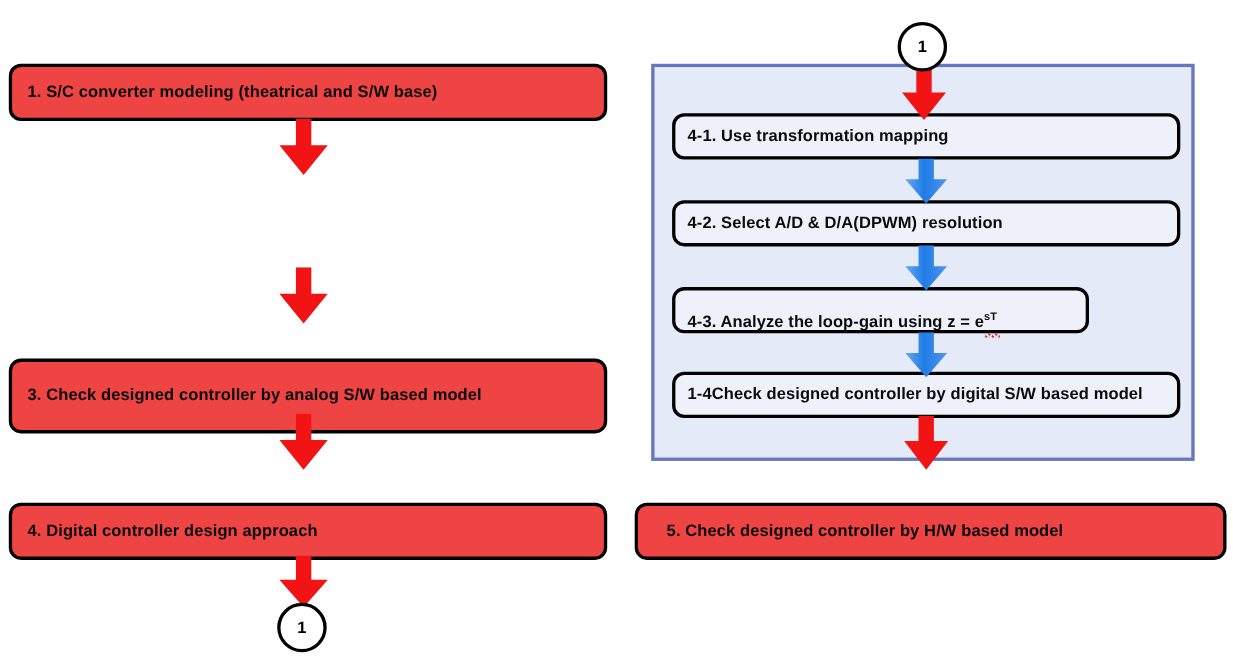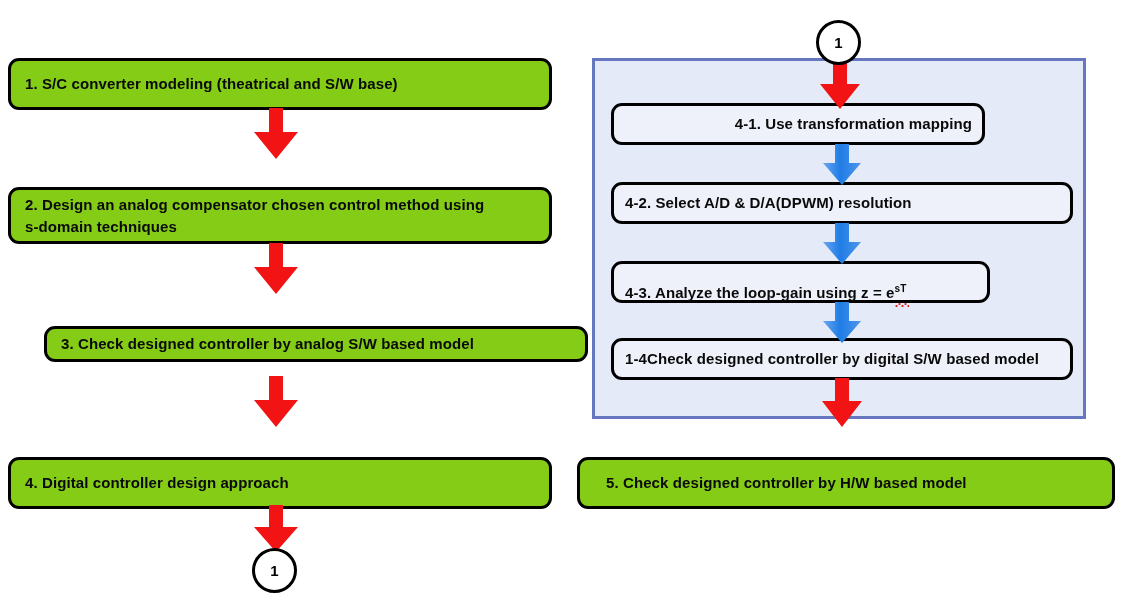--- a/index.html
+++ b/index.html
@@ -15,21 +15,21 @@
     width: 1121px;
     height: 601px;
     background: #ffffff;
     overflow: hidden;
   }
 
   
   .pbox {
     position: absolute;
     box-sizing: border-box;
-    background: #84cc16;
+    background: #ef4444;
     border: 3px solid #000000;
     border-radius: 11px;
     display: flex;
     align-items: center;
     z-index: 5;
   }
   .pbox .ptext {
     font-size: 15px;
     font-weight: bold;
     color: #0a0a0a;
@@ -116,32 +116,28 @@
   <div class="pbox" style="left:8px; top:58px; width:544px; height:52px;">
     <div class="ptext">1. S/C converter modeling (theatrical and S/W base)</div>
   </div>
 
   <div class="arrow" style="left:253px; top:108px;">
     <svg width="46" height="52" viewBox="0 0 46 52">
       <polygon points="16,0 30,0 30,24 45,24 23,51 1,24 16,24" fill="#f21414"></polygon>
     </svg>
   </div>
 
-  <div class="pbox" style="left:8px; top:187px; width:544px; height:57px;">
-    <div class="ptext">2. Design an analog compensator chosen control method using
-   s-domain techniques</div>
-  </div>
 
   <div class="arrow" style="left:253px; top:243px;">
     <svg width="46" height="52" viewBox="0 0 46 52">
       <polygon points="16,0 30,0 30,24 45,24 23,51 1,24 16,24" fill="#f21414"></polygon>
     </svg>
   </div>
 
-  <div class="pbox" style="left:8px; top:326px; width:544px; height:36px;margin-left:36px;">
+  <div class="pbox" style="left:8px; top:326px; width:544px; height:68px;">
     <div class="ptext">3. Check designed controller by analog S/W based model</div>
   </div>
 
   <div class="arrow" style="left:253px; top:376px;">
     <svg width="46" height="52" viewBox="0 0 46 52">
       <polygon points="16,0 30,0 30,24 45,24 23,51 1,24 16,24" fill="#f21414"></polygon>
     </svg>
   </div>
 
   <div class="pbox" style="left:8px; top:457px; width:544px; height:52px;">
@@ -163,21 +159,21 @@
   <div class="conn" style="left:816px; top:20px; width:45px; height:45px;">
     <span class="clabel">1</span>
   </div>
 
   <div class="arrow" style="left:819px; top:62px;">
     <svg width="42" height="48" viewBox="0 0 42 48">
       <polygon points="14,0 28,0 28,22 41,22 21,47 1,22 14,22" fill="#f21414"></polygon>
     </svg>
   </div>
 
-  <div class="pbox inner" style="left:611px; top:103px; width:374px; height:42px;justify-content:flex-end;">
+  <div class="pbox inner" style="left:611px; top:103px; width:462px; height:42px;">
     <div class="ptext">4-1. Use transformation mapping</div>
   </div>
 
   <div class="arrow" style="left:822px; top:144px;">
     <svg width="40" height="42" viewBox="0 0 40 42">
       <defs>
         <linearGradient id="bgrad1" x1="0" y1="0" x2="1" y2="0">
           <stop offset="0%" stop-color="#6aa7f0"></stop>
           <stop offset="45%" stop-color="#1f7ce5"></stop>
           <stop offset="100%" stop-color="#4f96ec"></stop>

